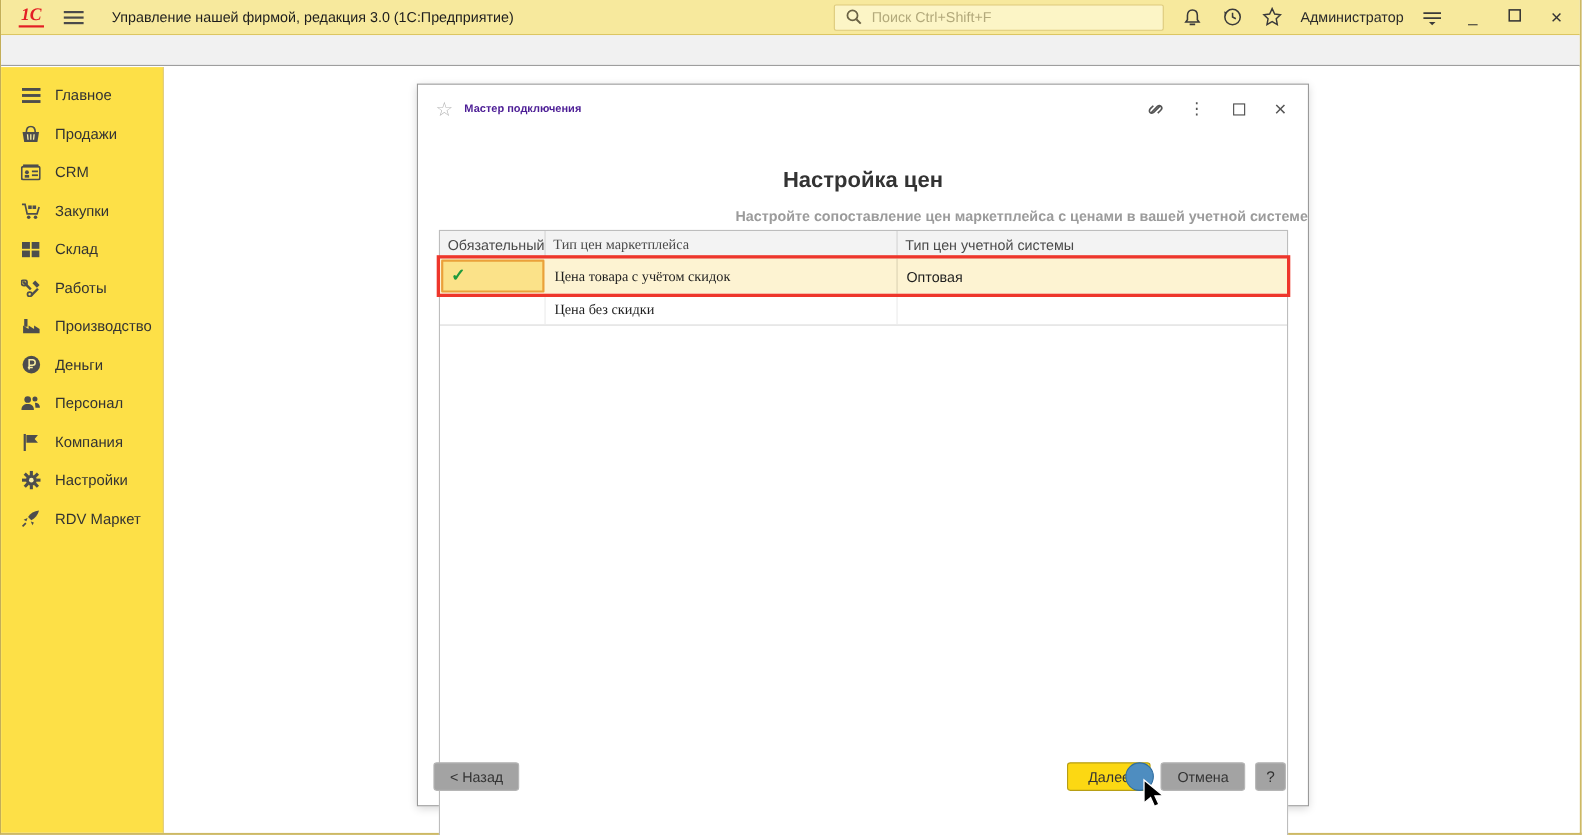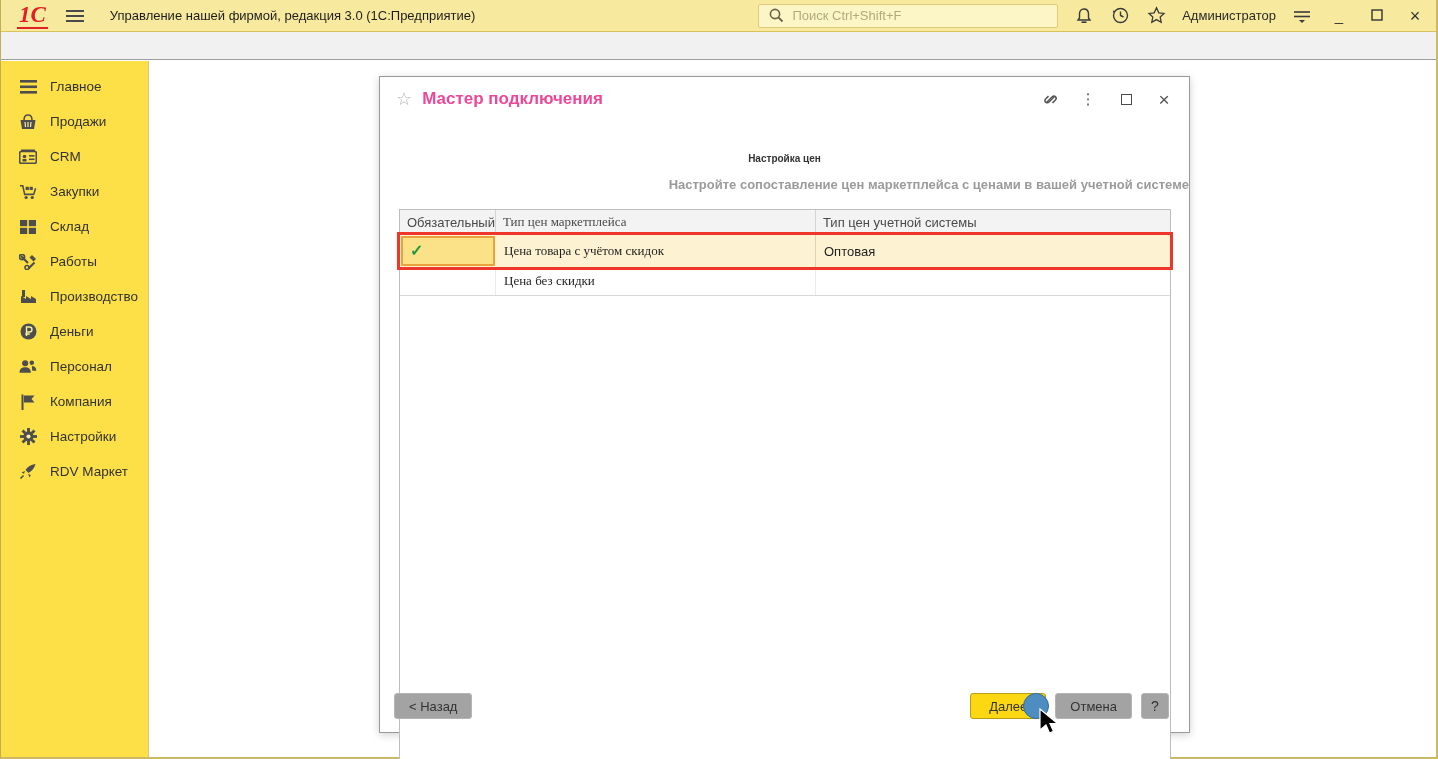--- a/index.html
+++ b/index.html
@@ -20,21 +20,21 @@
   }
 
   
   .topbar {
     height: 32px; background: #f7e99d; border-bottom: 1px solid #d9c35c;
     display: flex; align-items: center; padding: 0 10px; gap: 10px;
   }
   .logo-1c {
     font-family: "Liberation Serif", serif;
     font-weight: bold; font-style: italic;
-    color: #e31e24; font-size: 23px; line-height: 1;
+    color: #e31e24; font-size: 16px; line-height: 1;
     border-bottom: 2px solid #e31e24; padding: 0 2px 1px 2px; margin-left: 6px;
   }
   .burger { width: 18px; height: 12px; display: flex; flex-direction: column; justify-content: space-between; margin: 0 8px; cursor: pointer; }
   .burger i { display: block; height: 2px; background: #4a4a4a; }
   .app-title { font-size: 13px; color: #1d1d1d; margin-left: 8px; white-space: nowrap; }
 
   .top-right { margin-left: auto; display: flex; align-items: center; gap: 16px; }
   .searchbox {
     width: 300px; height: 24px; background: #fcf5c6; border: 1px solid #ddca7c;
     border-radius: 2px; display: flex; align-items: center; padding: 0 8px; gap: 7px;
@@ -65,28 +65,28 @@
   .side-item svg { display: block; }
   .main { flex: 1; background: #fff; position: relative; }
 
   
   .dialog {
     position: absolute; left: 378px; top: 76px; width: 811px; height: 657px;
     background: #fff; border: 1px solid #9a9a9a; box-shadow: 0 2px 8px rgba(0,0,0,0.18);
   }
   .dlg-header { height: 44px; display: flex; align-items: center; padding: 0 16px; gap: 10px; }
   .dlg-star { color: #b6b6b6; font-size: 18px; cursor: pointer; }
-  .dlg-title { font-size: 17px; font-weight: bold; color: #ec4899; }
+  .dlg-title { font-size: 10px; font-weight: bold; color: #4c1d95; }
   .dlg-hdr-icons { margin-left: auto; display: flex; align-items: center; gap: 20px; }
   .dlg-hdr-icons .hi { cursor: pointer; color: #555; display: flex; align-items: center; justify-content: center; width: 18px; height: 18px; }
   .kebab { font-size: 15px; color: #666; letter-spacing: 0; }
   .dlg-max { width: 11px; height: 11px; border: 1.5px solid #4a4a4a; }
   .dlg-close { font-size: 19px; color: #444; line-height: 1; }
 
-  .step-title { text-align: center; font-weight: bold; font-size: 10px; color: #333; margin-top: 32px; }
+  .step-title { text-align: center; font-weight: bold; font-size: 20px; color: #333; margin-top: 32px; }
   .step-sub { text-align: right; font-weight: bold; font-size: 13px; color: #9b9b9b; margin-top: 13px; }
 
   
   .price-table {
     position: absolute; left: 19px; top: 132px; width: 772px; height: 556px;
     border: 1px solid #bdbdbd; background: #fff;
   }
   .t-head { display: flex; height: 25px; background: #f3f3f3; border-bottom: 1px solid #cfcfcf; }
   .th { display: flex; align-items: center; padding: 0 7px; font-size: 13px; color: #4a4a4a; border-right: 1px solid #d4d4d4; }
   .c1 { width: 96px; flex: none; }

